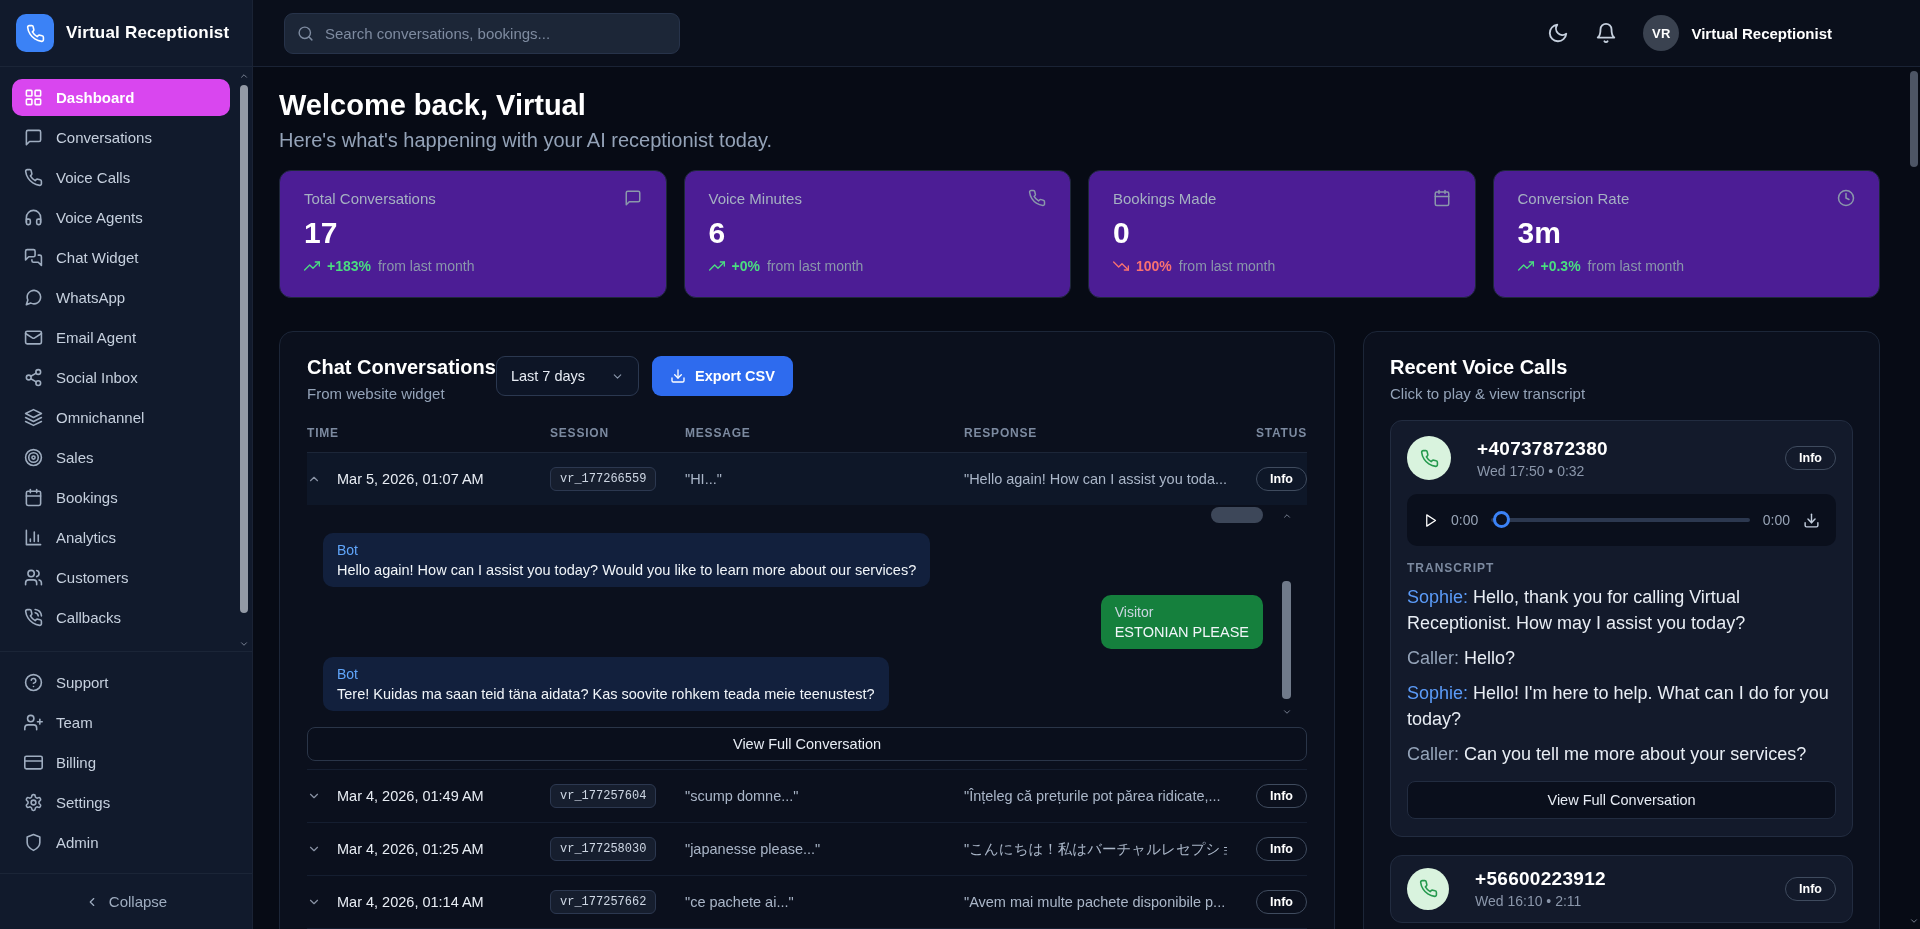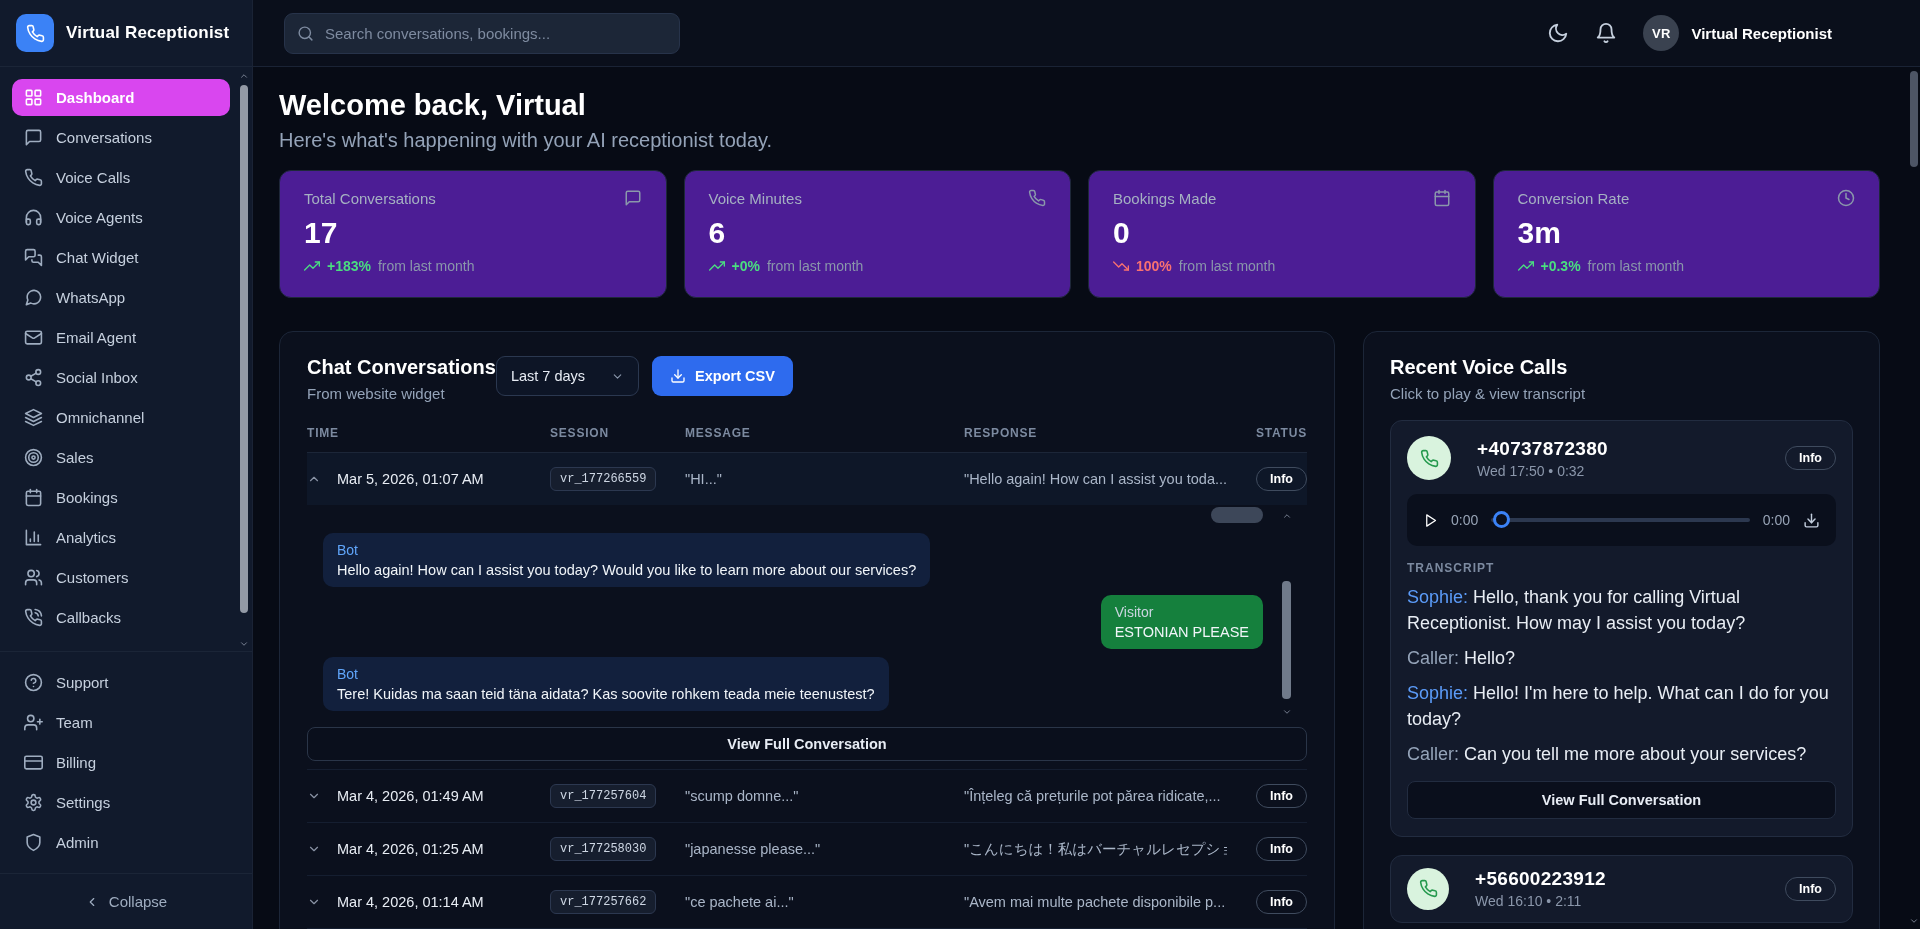--- a/index.html
+++ b/index.html
@@ -127,21 +127,21 @@
   .bubble.visitor { background:#15803d; width:fit-content; margin-left:auto; }
   .bubble.visitor .bubble-label { color:#cbd5e1; }
   .bubble + .bubble { margin-top:8px; }
   .conv-scrollbar { position:absolute; top:6px; right:14px; bottom:4px; width:12px; }
   .conv-scrollbar .arrow { position:absolute; left:1px; width:10px; height:10px; color:#8a93a5; }
   .conv-scrollbar .arrow.up { top:0; }
   .conv-scrollbar .arrow.down { bottom:0; }
   .conv-scrollbar .thumb { position:absolute; top:70px; height:118px; left:1px; width:9px; background:#707a8a; border-radius:4px; }
   .view-full-btn {
     margin-top:6px; margin-bottom:8px; width:100%; height:34px; background:#0a0f1c;
-    border:1px solid #2a3548; border-radius:8px; color:#e7ecf4; font-size:14.5px; font-weight:700; cursor:pointer;
+    border:1px solid #2a3548; border-radius:8px; color:#e7ecf4; font-size:14.5px; font-weight:400; cursor:pointer;
     font-family:"Liberation Sans","DejaVu Sans",sans-serif;
   }
 
   .tbl-row.partial { border-bottom:none; padding:5px 0 30px 0; border-top:1px solid #151e30; }
 
   
   .call-card { margin-top:18px; background:#131a2b; border:1px solid #222c40; border-radius:12px; padding:15px 16px; }
   .call-head { display:flex; align-items:center; gap:26px; }
   .phone-avatar { width:44px; height:44px; border-radius:50%; background:#d9f3de; display:flex; align-items:center; justify-content:center; color:#259a4e; flex:none; }
   .phone-avatar .ic { width:19px; height:19px; }

